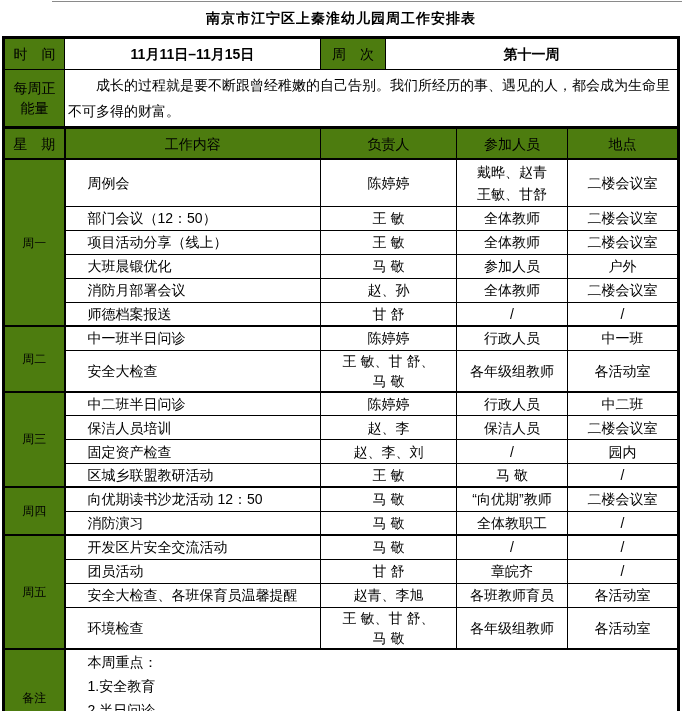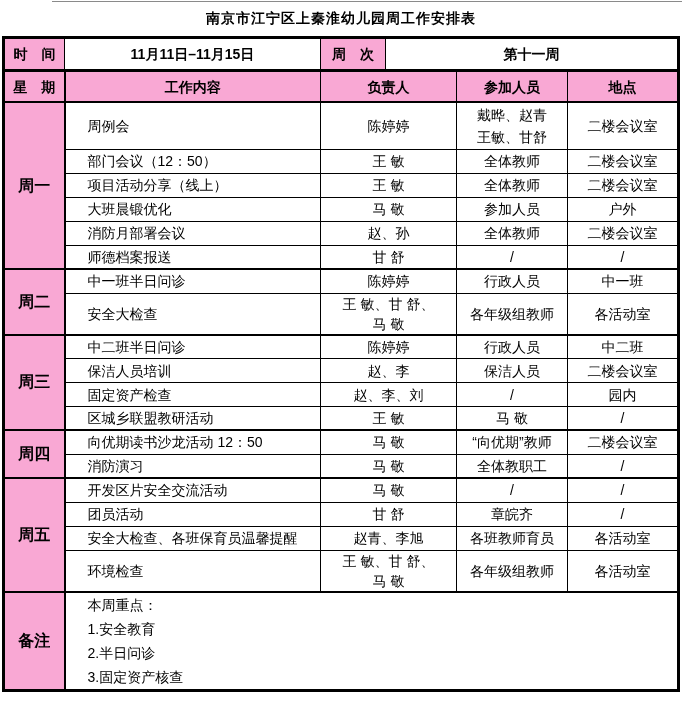--- a/index.html
+++ b/index.html
@@ -46,26 +46,26 @@
   td {
     border: 1px solid #000;
     text-align: center;
     vertical-align: middle;
     font-size: 14px;
     padding: 0 2px;
     overflow: hidden;
     line-height: 20px;
   }
   .gray {
-    background: #f9a8d4;
-    font-weight: bold;
+    background: #4d7c0f;
+    font-weight: normal;
   }
   .bold { font-weight: bold; }
   tr.sec td { border-top-width: 2px; }
-  td.day-cell { border-right-width: 2px; font-size: 16px; }
+  td.day-cell { border-right-width: 2px; font-size: 12px; }
   .c-task, .motto-cell, .remarks-cell { text-align: left; padding-left: 22px; }
   .motto-cell {
     text-indent: 28px;
     line-height: 26px;
     padding-left: 3px;
     padding-right: 3px;
   }
   .c-participants { white-space: pre-line; line-height: 22px; padding: 0 1px; margin-left: 18px; }
   .c-owner { padding: 0 17px; }
   .remarks-cell { vertical-align: middle; }
@@ -86,20 +86,24 @@
           <col style="width:256px">
           <col style="width:65px">
           <col>
       </colgroup>
       <tbody>
           <tr style="height:31px">
         <td class="gray">时　间</td>
         <td class="bold">11月11日–11月15日</td>
         <td class="gray">周　次</td>
         <td class="bold">第十一周</td>
+      </tr>
+      <tr style="height:57px">
+        <td class="gray">每周正能量</td>
+        <td class="motto-cell" colspan="3">成长的过程就是要不断跟曾经稚嫩的自己告别。我们所经历的事、遇见的人，都会成为生命里不可多得的财富。</td>
       </tr>
     </tbody>
       </table>
 
     <table>
       <colgroup>
         <col style="width:60px">
           <col style="width:256px">
           <col style="width:136px">
           <col style="width:111px">

